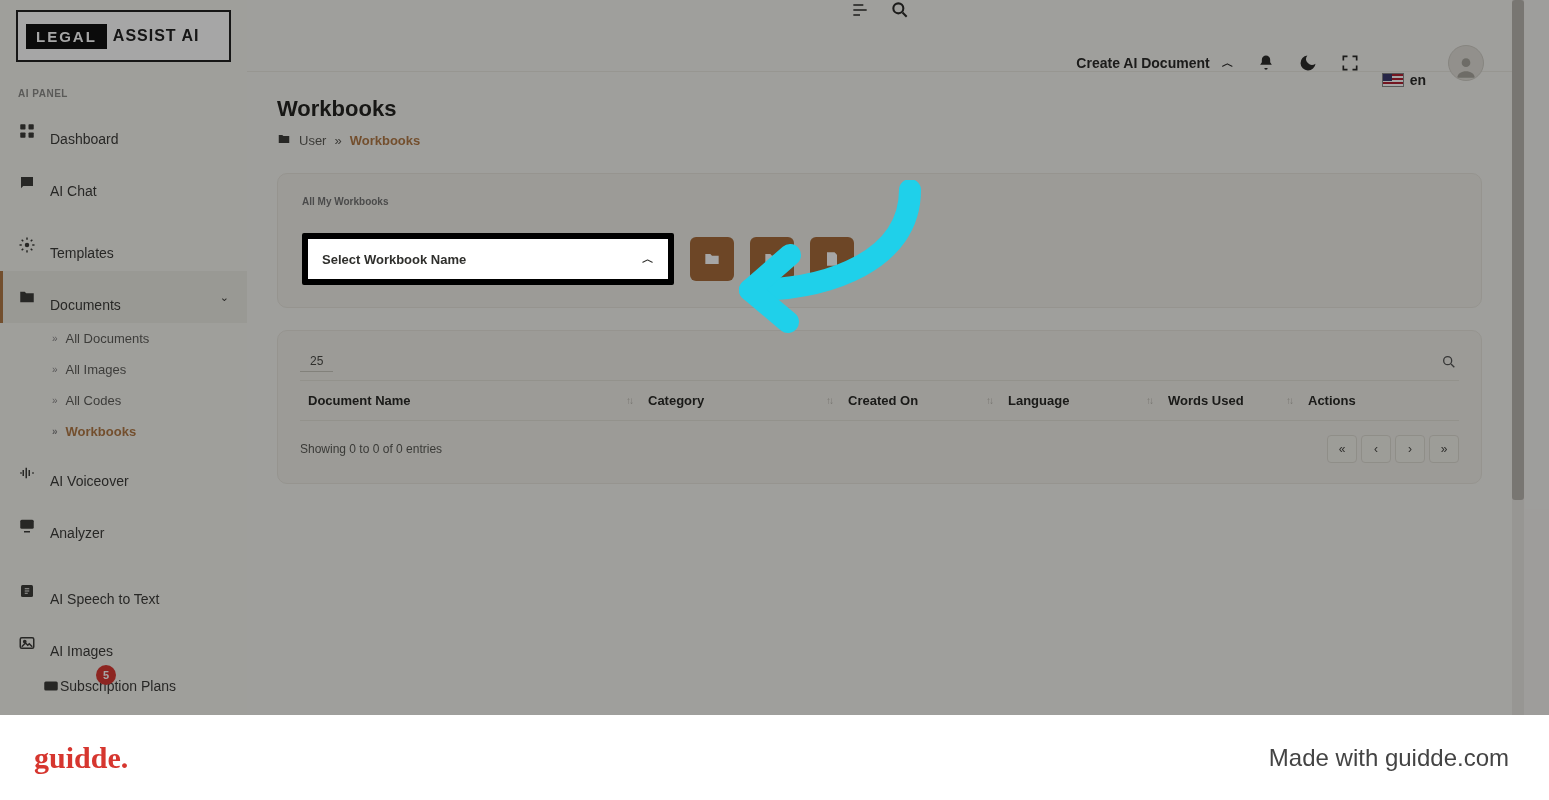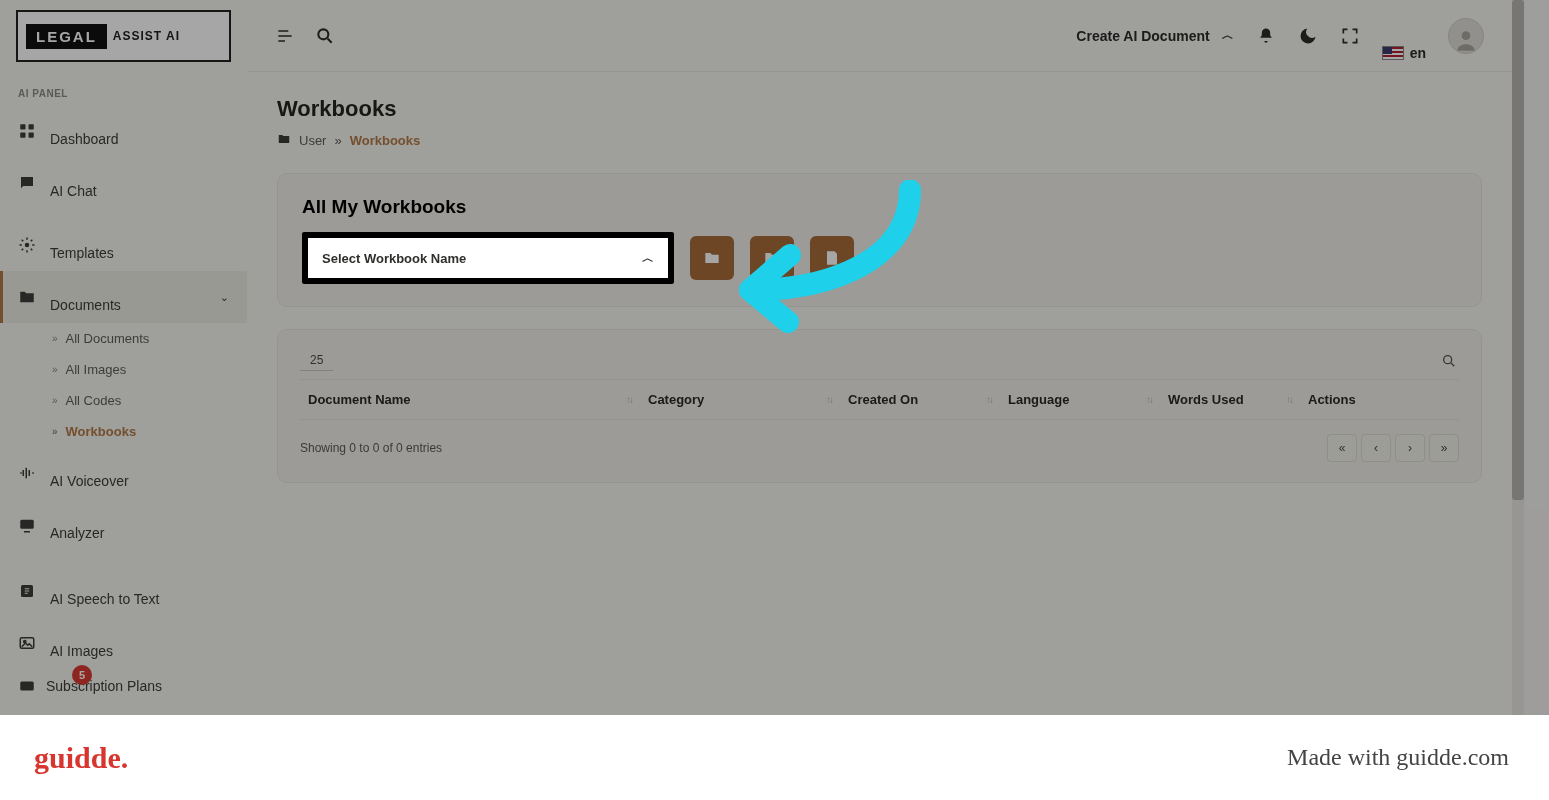--- a/index.html
+++ b/index.html
@@ -66,21 +66,21 @@
     background: #111;
     color: #fff;
     padding: 4px 10px;
     font-weight: 700;
     letter-spacing: 2px;
     font-size: 15px;
   }
   .logo-right {
     margin-left: 6px;
     font-weight: 800;
-    font-size: 12px;
+    font-size: 16px;
     color: #222;
     letter-spacing: 1px;
   }
   .section-label {
     font-size: 10px;
     font-weight: 700;
     color: #8a8a87;
     letter-spacing: 0.5px;
     padding: 12px 18px 6px 18px;
   }
@@ -133,20 +133,21 @@
     flex-direction: column;
     min-width: 0;
   }
   .topbar {
     height: 72px;
     display: flex;
     align-items: center;
     padding: 0 28px;
     gap: 18px;
     border-bottom: 1px solid #e8e6df;
+    flex-direction: column;
   }
   .topbar .left { display: flex; gap: 20px; align-items: center; }
   .topbar .right { margin-left: auto; display: flex; align-items: center; gap: 22px; }
   .icon-btn {
     width: 20px; height: 20px;
     display: inline-flex; align-items: center; justify-content: center;
     color: #2c2c2a;
     cursor: pointer;
   }
   .create-doc {
@@ -195,22 +196,22 @@
   }
   .crumbs .curr { color: #b17a47; font-weight: 600; }
   .card {
     background: #f0efe9;
     border: 1px solid #e6e4dc;
     border-radius: 10px;
     padding: 22px 24px;
     margin-bottom: 22px;
   }
   .card-title {
-    font-size: 19px; font-weight: 800; color: #000000;
-    margin-bottom: 14px;
+    font-size: 10px; font-weight: 800; color: #737373;
+    margin-bottom: 26px;
   }
   .selector-row { display: flex; align-items: center; gap: 16px; }
   .select-wrap-highlight {
     position: relative;
     z-index: 200;
     border: 6px solid #000000;
     border-radius: 2px;
     background: #1fd0ea;
     padding: 0;
   }
@@ -294,28 +295,28 @@
   }
   .guidde-logo {
     font-family: Georgia, serif;
     font-size: 30px;
     font-weight: 700;
     color: #d6362f;
   }
   .guidde-text {
     font-size: 24px;
     color: #444;
-    font-family: Liberation Serif, serif;
   }
 
   
   .badge-row {
-    display: flex; align-items: center; gap: 10px;
+    display: flex; align-items: center; 
     padding: 8px 18px 0 18px;
     position: relative;
+    margin-left: 24px;
   }
   .badge-icon { width:18px; height:18px; color:#3d3d3a; }
   .badge-count {
     position: absolute;
     left: 72px; top: -4px;
     width: 20px; height: 20px;
     border-radius: 50%;
     background: #d93a34;
     color:#fff; font-size:11px; font-weight:700;
     display:flex; align-items:center; justify-content:center;

